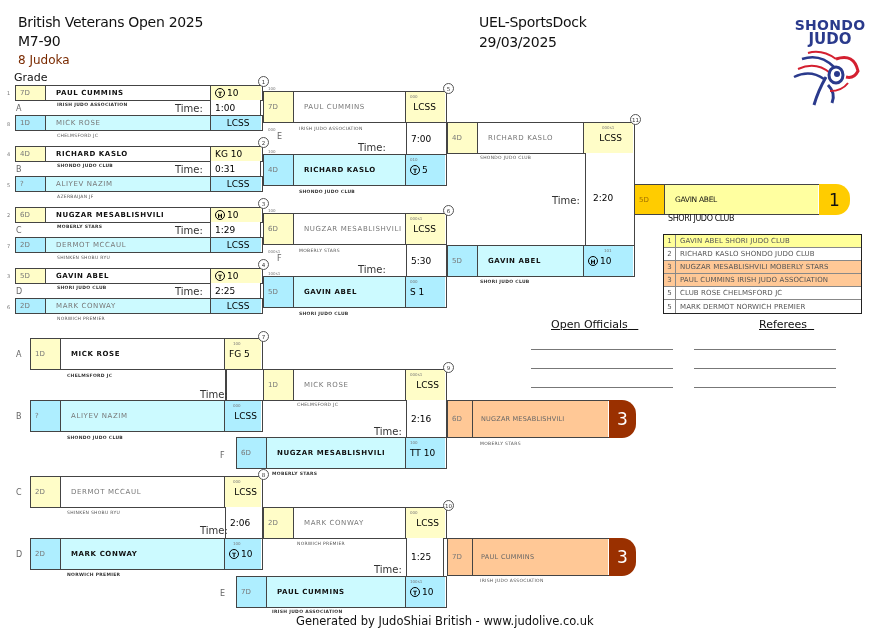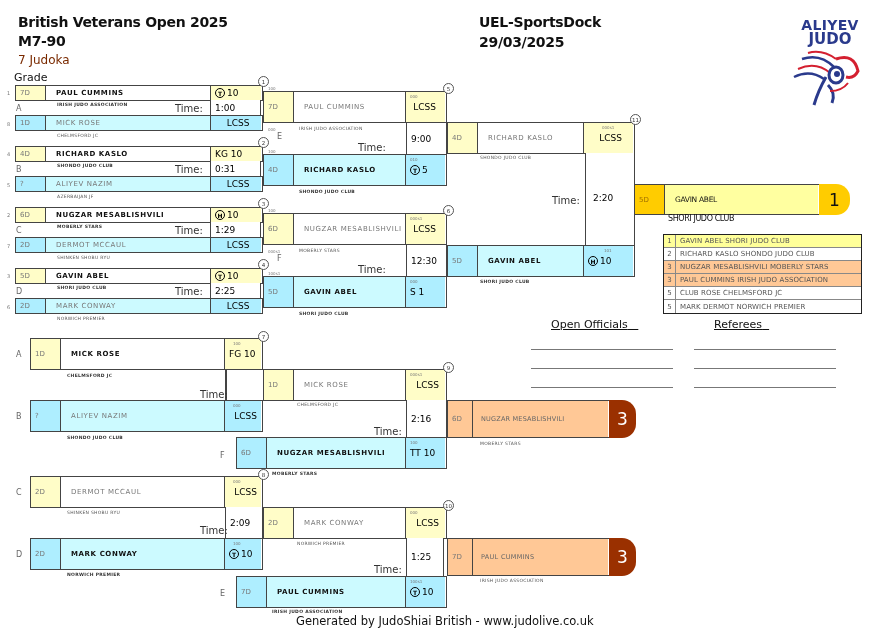--- a/index.html
+++ b/index.html
@@ -1,18 +1,18 @@
 <!DOCTYPE html>
 <html><head>
 <meta charset="utf-8">
 <style>
   * { box-sizing: border-box; margin: 0; padding: 0; }
   body { width: 891px; height: 630px; background: #ffffff; position: relative; overflow: hidden; font-family: "DejaVu Sans", sans-serif; color: #000; }
   .abs { position: absolute; }
-  .hdr { font-family: "DejaVu Sans", sans-serif; font-size: 14px; font-weight: 700; color: #111; letter-spacing: -0.3px; }
+  .hdr { font-family: "DejaVu Sans", sans-serif; font-size: 14px; font-weight: 400; color: #111; letter-spacing: -0.3px; }
   .judoka-count { font-size: 12px; color: #7a2a00; }
   .grade-lbl { font-size: 11px; color: #111; }
   .box { position: absolute; border: 1.5px solid #444; }
   .cell { position: absolute; display: flex; align-items: center; }
   .yellow { background: #fffdc8; }
   .cyan { background: #ccfaff; }
   .blue { background: #aeeeff; }
   .orange { background: #ffc896; }
   .gold { background: #ffcc00; }
   .white { background: #ffffff; }
@@ -38,27 +38,27 @@
   .footer { font-size: 11.5px; color: #111; }
   .sig-line { position: absolute; height: 1px; background: #777; }
   .tbl-hd { font-size: 11px; color: #111; text-decoration: underline; }
   .icon-circ { display:inline-flex; width:10px; height:10px; border:1px solid #000; border-radius:50%; font-size:6px; align-items:center; justify-content:center; margin-right:2px; font-weight:bold; }
 </style>
 </head>
 <body>
 
 <div class="abs hdr" style="left:18px;top:14px;">British Veterans Open 2025</div>
 <div class="abs hdr" style="left:18px;top:33px;">M7-90</div>
-<div class="abs judoka-count" style="left:18px;top:53px;">7 Judoka</div>
+<div class="abs judoka-count" style="left:18px;top:53px;">8 Judoka</div>
 <div class="abs grade-lbl" style="left:14px;top:71px;">Grade</div>
 <div class="abs hdr" style="left:479px;top:14px;">UEL-SportsDock</div>
 <div class="abs hdr" style="left:479px;top:34px;">29/03/2025</div>
 
 <div class="abs" style="left:790px;top:18px;width:80px;">
-  <div style="font-size:14px;font-weight:bold;color:#2a3a8c;text-align:center;line-height:14px;letter-spacing:0.3px;">ALIYEV</div>
+  <div style="font-size:14px;font-weight:bold;color:#2a3a8c;text-align:center;line-height:14px;letter-spacing:0.3px;">SHONDO</div>
   <div style="font-size:15px;font-weight:bold;color:#2a3a8c;text-align:center;line-height:15px;">JUDO</div>
   <svg width="80" height="62" viewBox="0 0 80 62">
     <path d="M18 6 Q32 2 46 12" stroke="#d42030" stroke-width="2" fill="none"></path>
     <path d="M12 12 Q30 6 44 20" stroke="#2a3a8c" stroke-width="2.5" fill="none"></path>
     <path d="M8 22 Q26 14 40 26" stroke="#d42030" stroke-width="2" fill="none"></path>
     <path d="M4 30 Q20 22 34 32" stroke="#2a3a8c" stroke-width="2.5" fill="none"></path>
     <path d="M46 12 Q64 6 68 24 Q64 32 56 30" stroke="#d42030" stroke-width="3" fill="none"></path>
     <ellipse cx="46" cy="28" rx="7" ry="8" fill="none" stroke="#2a3a8c" stroke-width="3"></ellipse>
     <circle cx="47" cy="27" r="3" fill="#2a3a8c"></circle>
     <path d="M36 30 Q28 44 24 58" stroke="#2a3a8c" stroke-width="3" fill="none"></path>
@@ -167,21 +167,21 @@
       <div class="cell name light white" style="left:30px;top:0;width:111px;height:100%;">PAUL CUMMINS</div>
       <div class="cell score yellow" style="left: 141px; top: 0px; width: 40px; height: 100%; border-left: 1.5px solid rgb(68, 68, 68); justify-content: flex-end; padding-right: 6px;">
         <span style="flex:1;text-align:center;">LCSS</span>
         <div class="tiny" style="left:4px;top:2px;">000</div>
       </div>
     </div>
     <div class="club" style="left:299px;top:126px;">IRISH JUDO ASSOCIATION</div>
     <div class="tiny" style="left:268px;top:127px;">000</div>
     <div class="pool-lbl" style="left:277px;top:132px;">E</div>
     <div class="time-lbl" style="left:358px;top:142px;">Time:</div>
-    <div class="cell time-val white" style="left:406px;top:123px;width:41px;height:31px;border-left:1.5px solid #444;border-right:1.5px solid #444;">9:00</div>
+    <div class="cell time-val white" style="left:406px;top:123px;width:41px;height:31px;border-left:1.5px solid #444;border-right:1.5px solid #444;">7:00</div>
     <div class="tiny" style="left:268px;top:149px;">100</div>
     <div class="box" style="left:263px;top:154px;width:184px;height:32px;">
       <div class="cell grade blue" style="left:0;top:0;width:30px;height:100%;border-right:1.5px solid #444;">4D</div>
       <div class="cell name bold cyan" style="left:30px;top:0;width:111px;height:100%;">RICHARD KASLO</div>
       <div class="cell score blue" style="left:141px;top:0;width:40px;height:100%;border-left:1.5px solid #444;">
         <span class="icon-circ">T</span>
         <span>5</span>
         <div class="tiny" style="left:4px;top:2px;">010</div>
       </div>
     </div>
@@ -193,21 +193,21 @@
       <div class="cell name light white" style="left:30px;top:0;width:111px;height:100%;">NUGZAR MESABLISHVILI</div>
       <div class="cell score yellow" style="left: 141px; top: 0px; width: 40px; height: 100%; border-left: 1.5px solid rgb(68, 68, 68); justify-content: flex-end; padding-right: 6px;">
         <span style="flex:1;text-align:center;">LCSS</span>
         <div class="tiny" style="left:4px;top:2px;">000s1</div>
       </div>
     </div>
     <div class="club" style="left:299px;top:248px;">MOBERLY STARS</div>
     <div class="tiny" style="left:268px;top:249px;">000s1</div>
     <div class="pool-lbl" style="left:277px;top:254px;">F</div>
     <div class="time-lbl" style="left:358px;top:264px;">Time:</div>
-    <div class="cell time-val white" style="left:406px;top:245px;width:41px;height:31px;border-left:1.5px solid #444;border-right:1.5px solid #444;">12:30</div>
+    <div class="cell time-val white" style="left:406px;top:245px;width:41px;height:31px;border-left:1.5px solid #444;border-right:1.5px solid #444;">5:30</div>
     <div class="tiny" style="left:268px;top:271px;">100s1</div>
     <div class="box" style="left:263px;top:276px;width:184px;height:32px;">
       <div class="cell grade blue" style="left:0;top:0;width:30px;height:100%;border-right:1.5px solid #444;">5D</div>
       <div class="cell name bold cyan" style="left:30px;top:0;width:111px;height:100%;">GAVIN ABEL</div>
       <div class="cell score blue" style="left:141px;top:0;width:40px;height:100%;border-left:1.5px solid #444;">
         <span>S 1</span>
         <div class="tiny" style="left:4px;top:2px;">000</div>
       </div>
     </div>
     <div class="club bold" style="left:299px;top:311px;">SHORI JUDO CLUB</div>
@@ -239,21 +239,21 @@
       <div class="cell grade gold" style="left:0;top:0;width:30px;height:100%;border-right:1.5px solid #444;color:#a07000;">5D</div>
       <div class="cell yellow" style="left:30px;top:0;width:153px;height:100%;padding-left:10px;font-size:7.5px;color:#111;letter-spacing:-0.3px;background:#ffffa0;">GAVIN ABEL</div>
     </div>
     <div class="place-tab gold" style="left:819px;top:184px;width:31px;height:31px;color:#111;">1</div>
     <div class="abs" style="left:668px;top:214px;font-size:8px;color:#111;letter-spacing:-0.4px;">SHORI JUDO CLUB</div>
     <div class="pool-lbl" style="left:16px;top:350px;">A</div>
     <div class="box" style="left:30px;top:338px;width:233px;height:32px;">
       <div class="cell grade yellow" style="left:0;top:0;width:30px;height:100%;border-right:1.5px solid #444;">1D</div>
       <div class="cell name bold white" style="left:30px;top:0;width:163px;height:100%;">MICK ROSE</div>
       <div class="cell score yellow" style="left:193px;top:0;width:37px;height:100%;border-left:1.5px solid #444;">
-        <span>FG 10</span>
+        <span>FG 5</span>
         <div class="tiny" style="left:8px;top:2px;">100</div>
       </div>
     </div>
     <div class="club bold" style="left:67px;top:373px;">CHELMSFORD JC</div>
     <div style="position:absolute;left:225px;top:369px;width:1.5px;height:32px;background:#444;"></div>
     <div class="time-lbl" style="left:200px;top:389px;">Time:</div>
     <div class="pool-lbl" style="left:16px;top:412px;">B</div>
     <div class="box" style="left:30px;top:400px;width:233px;height:32px;">
       <div class="cell grade blue" style="left:0;top:0;width:30px;height:100%;border-right:1.5px solid #444;">?</div>
       <div class="cell name light cyan" style="left:30px;top:0;width:163px;height:100%;">ALIYEV NAZIM</div>
@@ -267,21 +267,21 @@
     <div class="pool-lbl" style="left:16px;top:488px;">C</div>
     <div class="box" style="left:30px;top:476px;width:233px;height:32px;">
       <div class="cell grade yellow" style="left:0;top:0;width:30px;height:100%;border-right:1.5px solid #444;">2D</div>
       <div class="cell name light white" style="left:30px;top:0;width:163px;height:100%;">DERMOT MCCAUL</div>
       <div class="cell score yellow" style="left: 193px; top: 0px; width: 37px; height: 100%; border-left: 1.5px solid rgb(68, 68, 68); justify-content: flex-end; padding-right: 4px;">
         <span>LCSS</span>
         <div class="tiny" style="left:8px;top:2px;">000</div>
       </div>
     </div>
     <div class="club" style="left:67px;top:510px;">SHINKEN SHOBU RYU</div>
-    <div class="cell time-val white" style="left:225px;top:507px;width:38px;height:31px;border-left:1.5px solid #444;border-right:1.5px solid #444;">2:09</div>
+    <div class="cell time-val white" style="left:225px;top:507px;width:38px;height:31px;border-left:1.5px solid #444;border-right:1.5px solid #444;">2:06</div>
     <div class="time-lbl" style="left:200px;top:525px;">Time:</div>
     <div class="pool-lbl" style="left:16px;top:550px;">D</div>
     <div class="box" style="left:30px;top:538px;width:233px;height:32px;">
       <div class="cell grade blue" style="left:0;top:0;width:30px;height:100%;border-right:1.5px solid #444;">2D</div>
       <div class="cell name bold cyan" style="left:30px;top:0;width:163px;height:100%;">MARK CONWAY</div>
       <div class="cell score blue" style="left:193px;top:0;width:37px;height:100%;border-left:1.5px solid #444;">
         <span class="icon-circ">T</span>
         <span>10</span>
         <div class="tiny" style="left:8px;top:2px;">100</div>
       </div>
@@ -369,21 +369,21 @@
       <div class="res-pos">5</div>
       <div class="res-txt">CLUB ROSE CHELMSFORD JC</div>
     </div>
     <div class="res-row" style="background:#ffffff;">
       <div class="res-pos">5</div>
       <div class="res-txt">MARK DERMOT NORWICH PREMIER</div>
     </div>
   </div>
 
 <div class="abs tbl-hd" style="left:551px;top:318px;"><span>Open Officials</span>&nbsp;&nbsp;&nbsp;</div>
-<div class="abs tbl-hd" style="left:714px;top:318px;text-decoration:underline;"><span>Referees</span>&nbsp;&nbsp;</div>
+<div class="abs tbl-hd" style="left:759px;top:318px;text-decoration:underline;"><span>Referees</span>&nbsp;&nbsp;</div>
 <div class="sig-line" style="left:531px;top:349px;width:142px;"></div>
 <div class="sig-line" style="left:531px;top:368px;width:142px;"></div>
 <div class="sig-line" style="left:531px;top:387px;width:142px;"></div>
 <div class="sig-line" style="left:694px;top:349px;width:142px;"></div>
 <div class="sig-line" style="left:694px;top:368px;width:142px;"></div>
 <div class="sig-line" style="left:694px;top:387px;width:142px;"></div>
 
 <div class="abs footer" style="left:296px;top:614px;">Generated by JudoShiai British - www.judolive.co.uk</div>
 
 </body></html>

